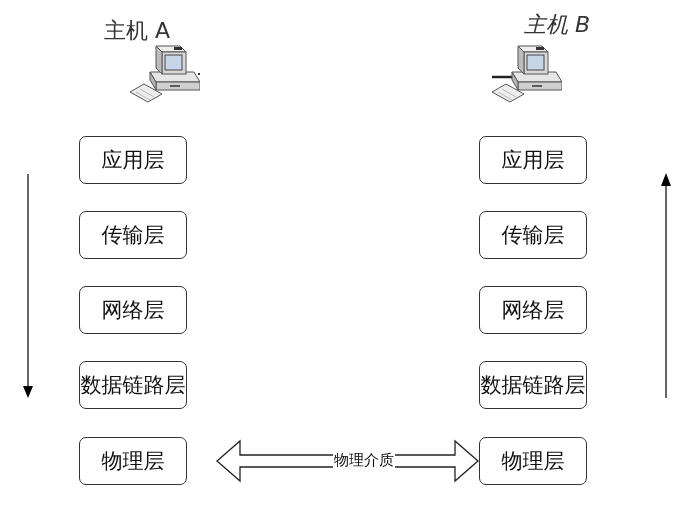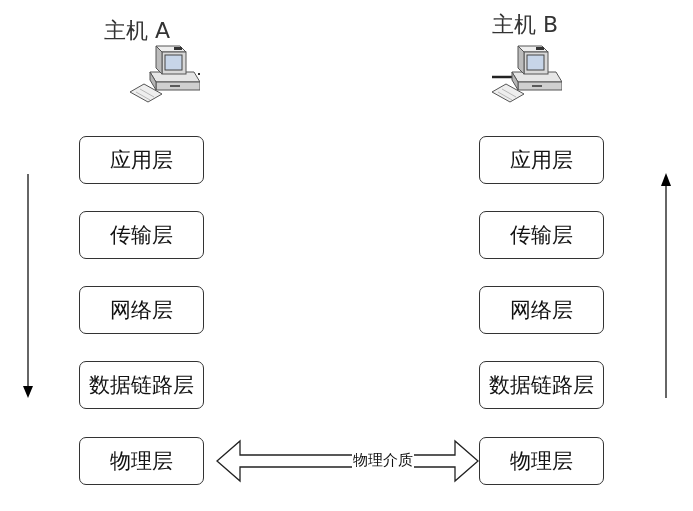--- a/index.html
+++ b/index.html
@@ -1,31 +1,31 @@
 <!DOCTYPE html>
 <html><head>
   <meta charset="utf-8">
   <style>
     html, body { margin: 0; padding: 0; background: #ffffff; }
     body { width: 693px; height: 511px; position: relative; overflow: hidden;
            font-family: "DejaVu Sans", "Liberation Sans", sans-serif; }
     .host-label { position: absolute; font-size: 22px; color: #333333; top: 10px; }
     #host-a-label { left: 104px; margin-top: 6px; }
-    #host-b-label { left: 492px; }
+    #host-b-label { left: 524px; font-style: italic; }
     .pc { position: absolute; width: 72px; height: 62px; }
     #pc-a { left: 128px; top: 42px; }
     #pc-b { left: 490px; top: 42px; }
-    .layer { position: absolute; width: 125px; height: 48px; box-sizing: border-box;
+    .layer { position: absolute; width: 108px; height: 48px; box-sizing: border-box;
              border: 1.5px solid #333333; border-radius: 7px; background: #ffffff;
              display: flex; align-items: center; justify-content: center;
              font-size: 21px; color: #111111; }
     .col-a .layer { left: 79px; }
     .col-b .layer { left: 479px; }
     svg.overlay { position: absolute; left: 0; top: 0; }
-    .medium-label { position: absolute; left: 352px; top: 451px; font-size: 15px; color: #111;
+    .medium-label { position: absolute; left: 333px; top: 451px; font-size: 15px; color: #111;
                     background: #fff; padding: 0 1px; line-height: 18px; }
   </style>
 </head>
 <body>
 
 <div id="host-a-label" class="host-label">主机 A</div>
 <div id="host-b-label" class="host-label">主机 B</div>
 
 <svg id="pc-a" class="pc" viewBox="0 0 72 62">
   <g>

